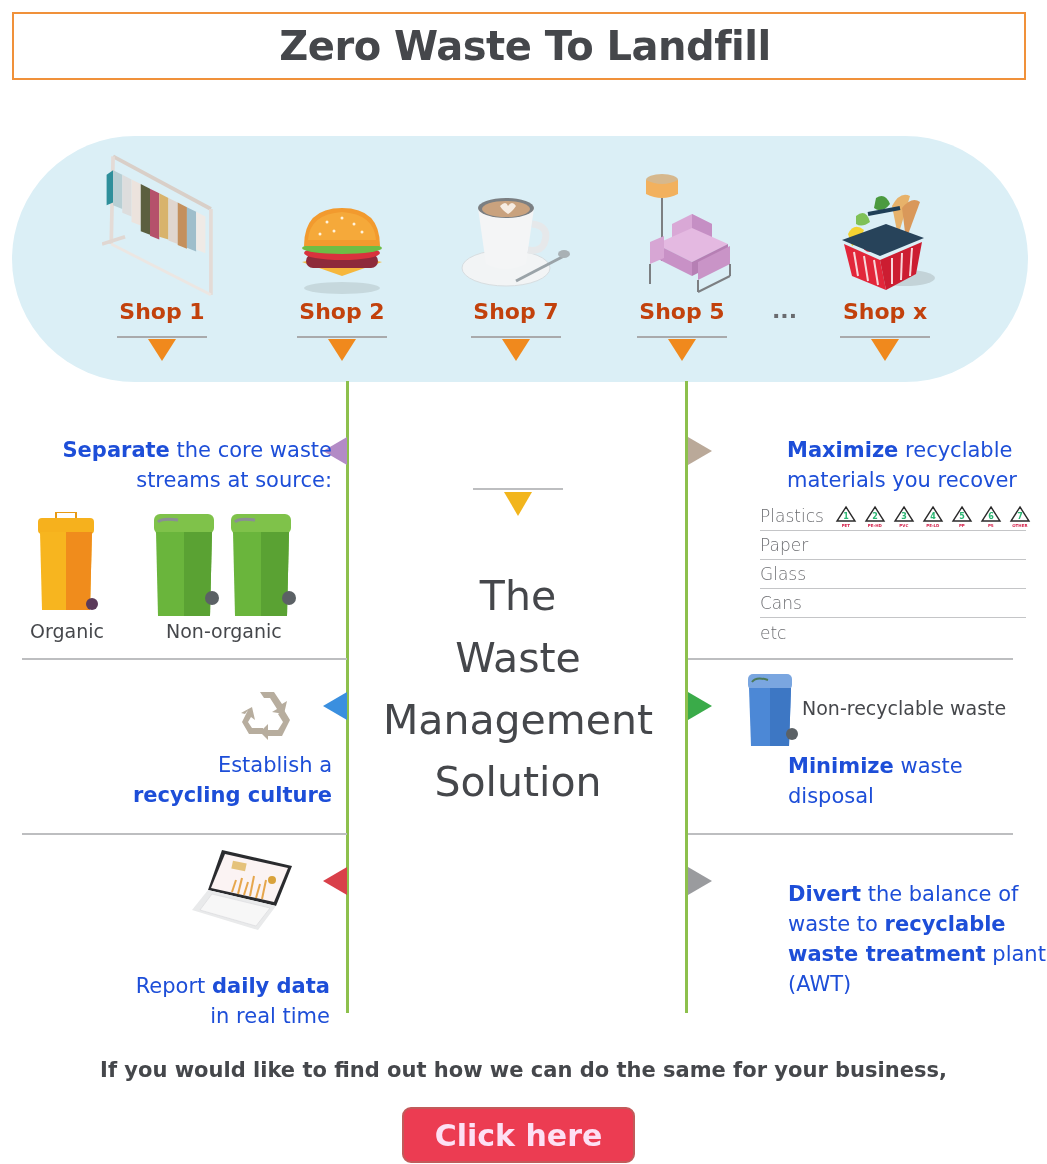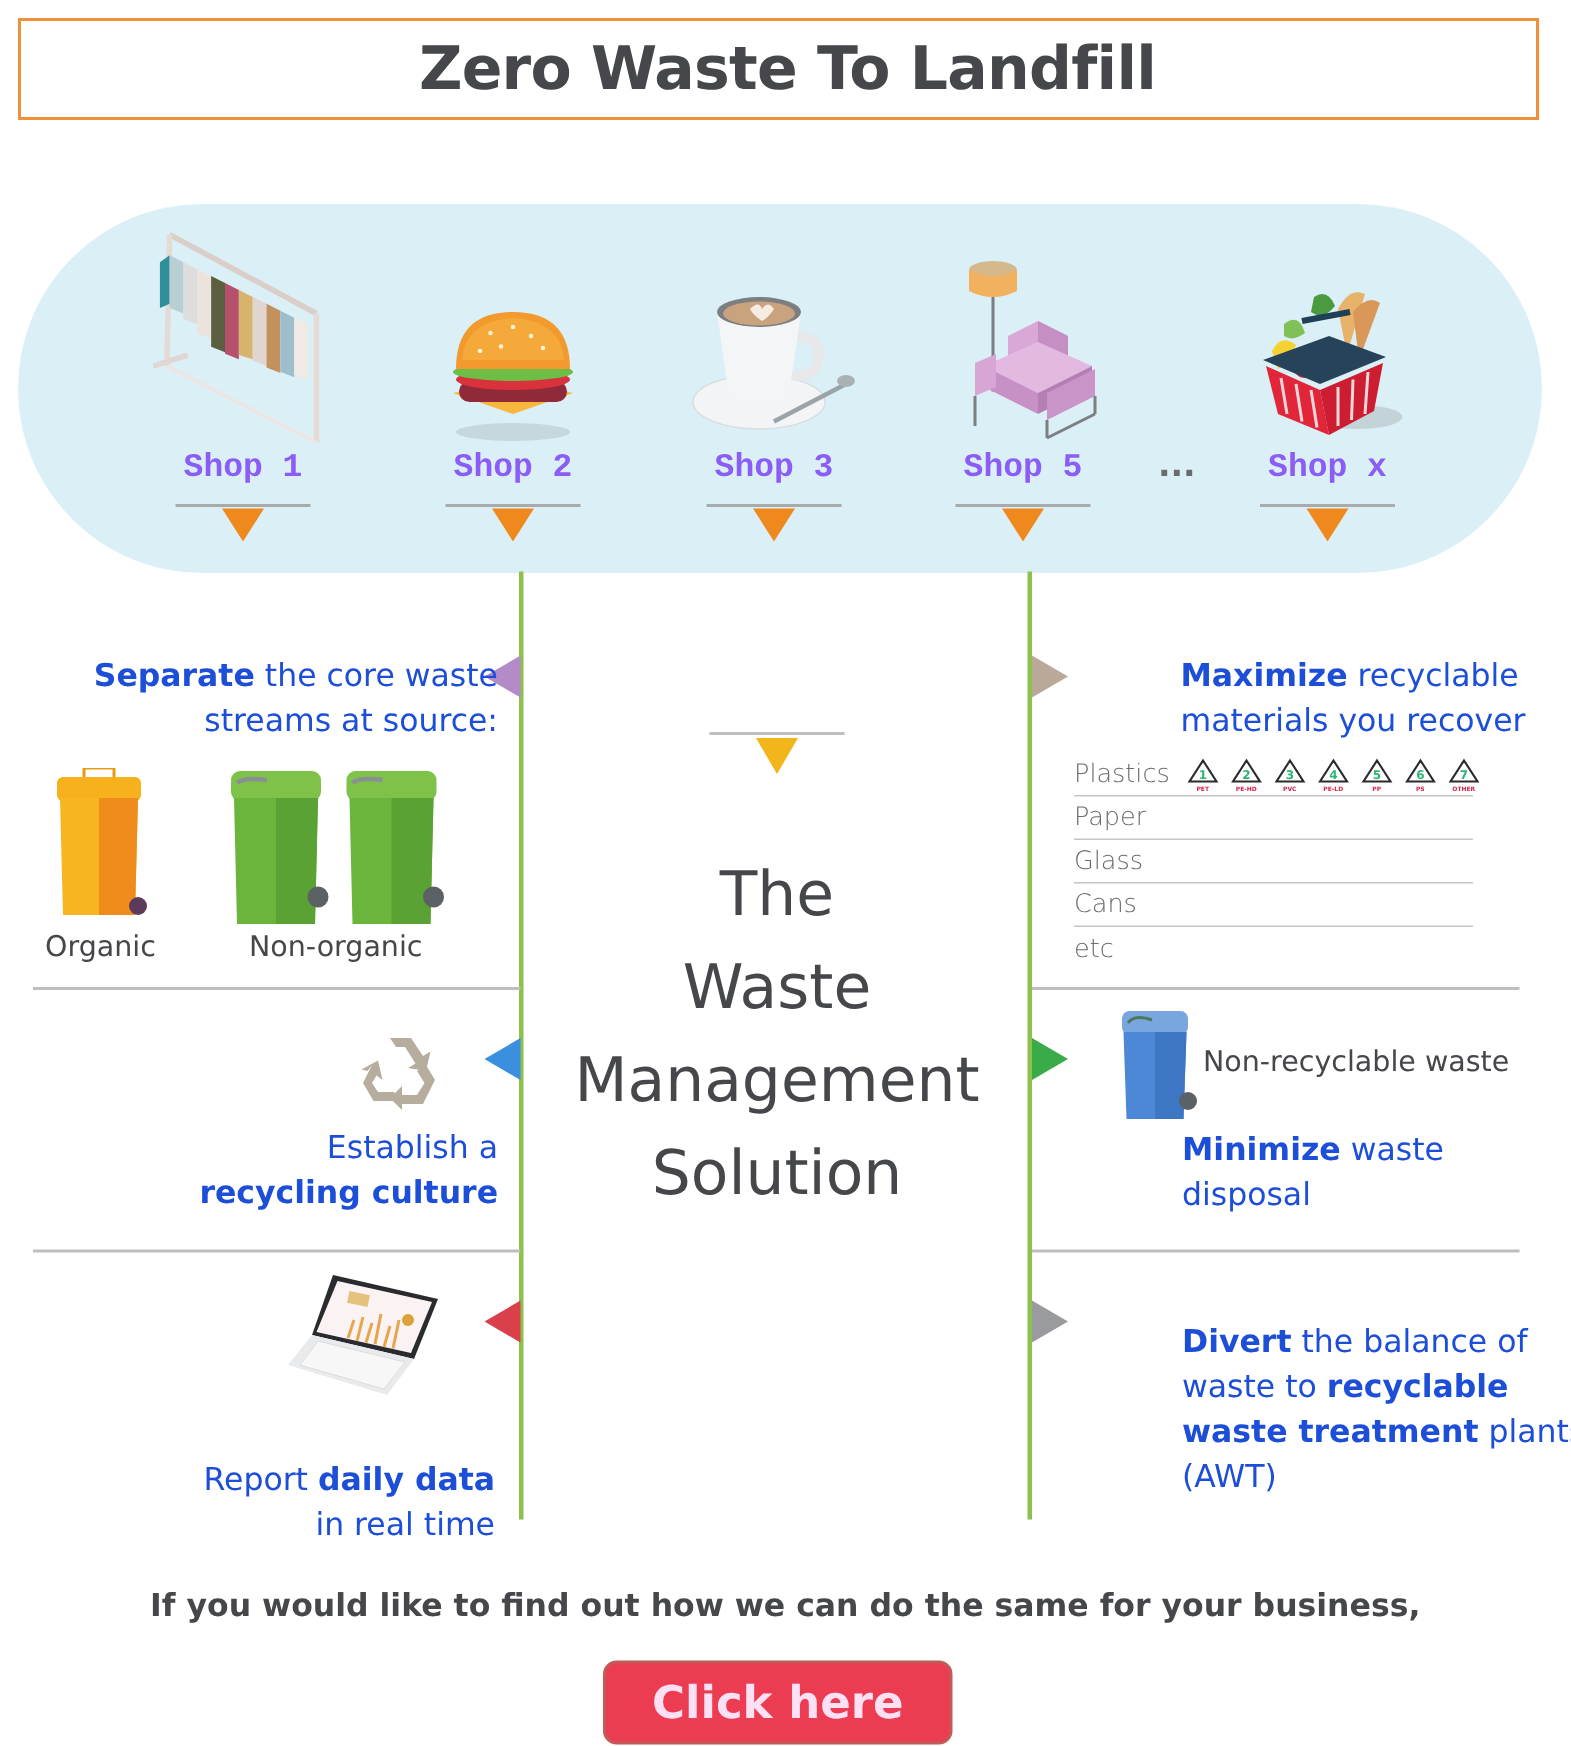--- a/index.html
+++ b/index.html
@@ -14,21 +14,21 @@
   }
   .title-box .light { font-weight: 300; font-family: "Liberation Sans", sans-serif; }
   .title-box .bold { font-weight: 700; margin-left: 12px; }
 
   .shop-band {
     left: 12px; top: 136px; width: 1016px; height: 246px;
     background: #dbeff6; border-radius: 123px;
   }
   .shop { position: absolute; top: 0; width: 120px; }
   .shop .icon-wrap { position: absolute; left: 0; width: 120px; height: 160px; display: flex; align-items: flex-end; justify-content: center; }
-  .shop .label { position: absolute; left: 0; width: 120px; top: 163px; text-align: center; font-weight: 700; font-size: 22px; color: #8b5cf6; font-family: Liberation Mono, monospace; }
+  .shop .label { position: absolute; left: 0; width: 120px; top: 163px; text-align: center; font-weight: 700; font-size: 22px; color: #c2410c; }
   .shop .underline { position: absolute; left: 15px; top: 200px; width: 90px; height: 2px; background: #a9aaac; }
   .shop .tri { position: absolute; left: 46px; top: 203px; width: 0; height: 0;
     border-left: 14px solid transparent; border-right: 14px solid transparent; border-top: 22px solid #f0891d; }
   .ellipsis { left: 772px; top: 298px; font-size: 22px; font-weight: 700; color: #6a6b6f; }
 
   .vline { position: absolute; top: 381px; width: 3px; height: 632px; background: #8dc04d; }
 
   .hdiv { position: absolute; height: 2px; background: #bdbec0; }
 
   .side-tri-left { position: absolute; width: 0; height: 0;
@@ -38,21 +38,21 @@
 
   .txt { font-size: 21px; line-height: 30px; color: #1d4ed8; margin-left: 39px; }
   .txt b { font-weight: 700; }
   .right-align { text-align: right; }
 
   .center-title { left: 350px; top: 565px; width: 336px; text-align: center; font-size: 41px; line-height: 62px; color: #45474b; }
   .center-underline { left: 473px; top: 488px; width: 90px; height: 2px; background: #bdbec0; }
   .center-tri { left: 504px; top: 492px; width: 0; height: 0;
     border-left: 14px solid transparent; border-right: 14px solid transparent; border-top: 24px solid #f2b51c; }
 
-  .materials { left: 716px; top: 502px; width: 266px; }
+  .materials { left: 760px; top: 502px; width: 266px; }
   .mat-row { height: 29px; border-bottom: 1.5px solid #c4c5c7; font-size: 17px; color: #6b6c70; display: flex; align-items: center; font-weight: 300; }
   .mat-row:last-child { border-bottom: none; }
   .ric { display: inline-flex; flex-direction: column; align-items: center; width: 26px; margin-left: 3px; }
   .ric svg { display: block; }
   .ric .code { font-size: 4px; color: #d4224b; font-weight: 700; line-height: 5px; }
 
   .bin-label { font-size: 19px; color: #45474b; }
 
   .cta-text { left: 0; top: 1058px; width: 1047px; text-align: center; font-size: 21px; font-weight: 700; color: #45474b; }
   .cta-btn { left: 402px; top: 1107px; width: 233px; height: 56px; background: #ec3c52; border-radius: 9px;
@@ -124,21 +124,21 @@
       <ellipse cx="50" cy="82" rx="44" ry="18" fill="none" stroke="#d7dde0" stroke-width="1"></ellipse>
       <line x1="60" y1="95" x2="108" y2="70" stroke="#9aa3a8" stroke-width="3"></line>
       <ellipse cx="108" cy="68" rx="6" ry="4" fill="#a9b1b5"></ellipse>
       <path d="M22 22 L30 78 Q50 88 70 78 L78 22 Z" fill="#f4f5f6"></path>
       <path d="M76 38 Q95 40 88 58 Q84 66 72 64" fill="none" stroke="#e6e8ea" stroke-width="7"></path>
       <ellipse cx="50" cy="22" rx="28" ry="10" fill="#7b7f82"></ellipse>
       <ellipse cx="50" cy="23" rx="24" ry="8" fill="#c9a27e"></ellipse>
       <path d="M44 20 Q50 14 52 20 Q56 14 60 20 Q56 26 52 28 Q46 24 44 20 Z" fill="#f6ece2"></path>
     </svg>
   </div>
-  <div class="label">Shop 3</div>
+  <div class="label">Shop 7</div>
   <div class="underline"></div>
   <div class="tri"></div>
 </div>
 
 <div class="shop" style="left:622px; top:136px;">
   <div class="icon-wrap" style="top:0;">
     <svg width="100" height="130" viewBox="0 0 100 130">
       <ellipse cx="30" cy="14" rx="16" ry="6" fill="#d6b88d"></ellipse>
       <path d="M14 14 L14 28 Q30 36 46 28 L46 14 Q30 22 14 14 Z" fill="#f2b15e"></path>
       <line x1="30" y1="32" x2="30" y2="95" stroke="#7c7f82" stroke-width="2"></line>

